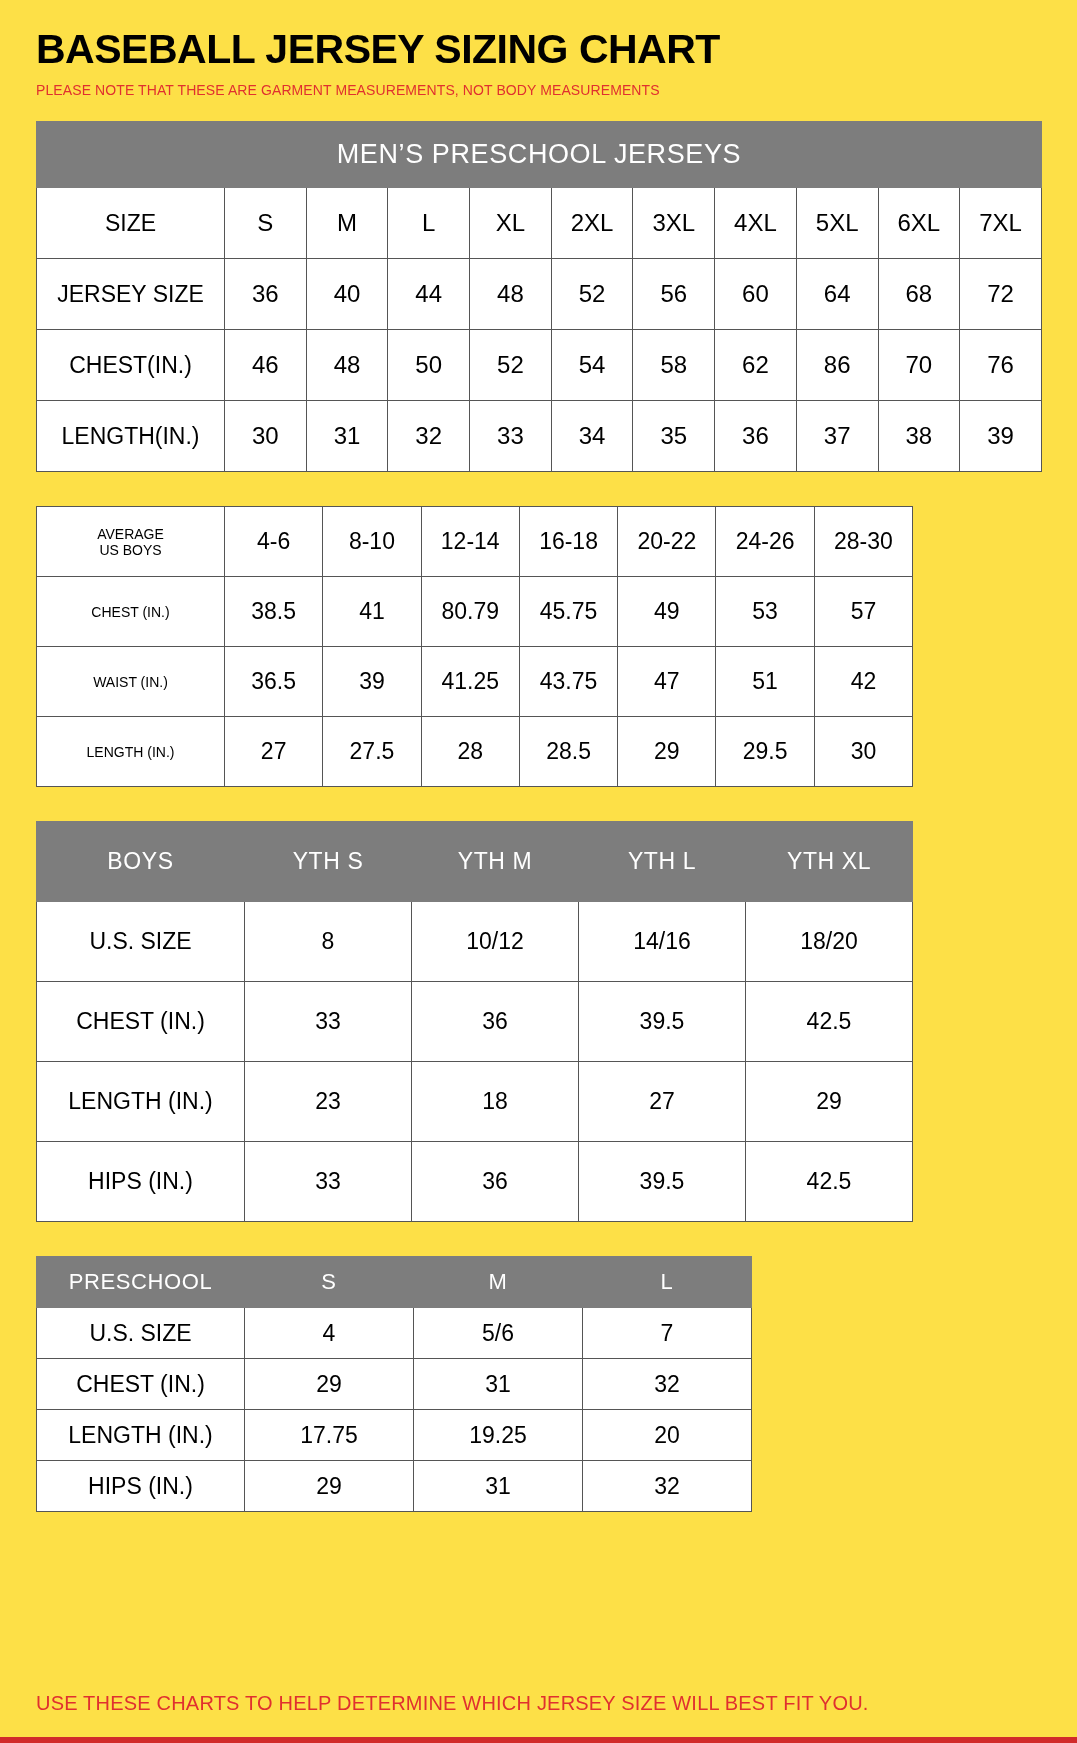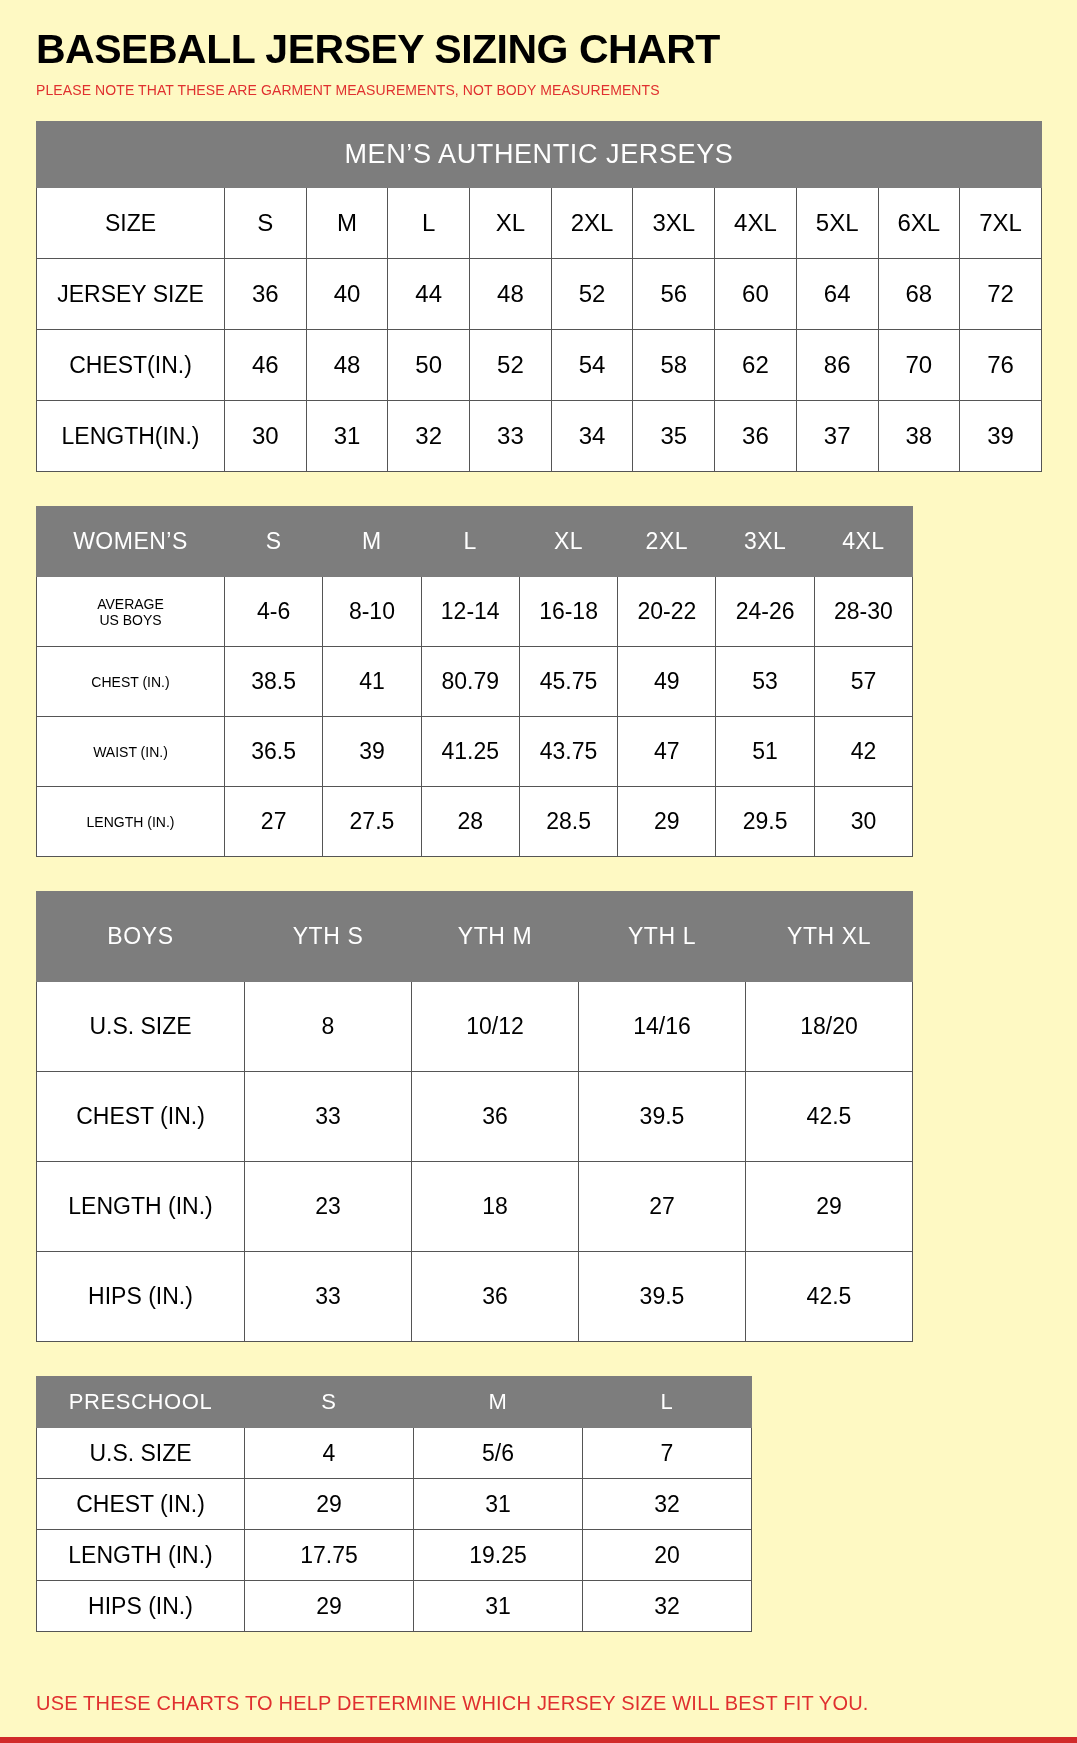--- a/index.html
+++ b/index.html
@@ -6,21 +6,21 @@
   html, body {
     margin: 0;
     padding: 0;
     background: #ffffff;
     font-family: "Liberation Sans", sans-serif;
   }
   .page {
     width: 1077px;
     height: 1743px;
     position: relative;
-    background: #fef9c3;
+    background: #fde047;
     padding: 24px 36px 0 36px;
     border-bottom: 6px solid #d12a2a;
   }
   .title {
     font-size: 41px;
     font-weight: bold;
     letter-spacing: -0.5px;
     color: #000000;
     margin: 4px 0 10px 0;
     line-height: 1.05;
@@ -60,21 +60,21 @@
   .tbl-men td { height: 71px; font-size: 24px; }
   .tbl-men td.rowlabel { font-size: 23px; }
   
   .tbl-women { width: 876px; margin-bottom: 34px; }
   .tbl-women td { height: 70px; font-size: 23px; }
   .tbl-women td.band { font-size: 23px; letter-spacing: 0.5px; }
   .tbl-women td.rowlabel { font-size: 14px; }
   .two-line { line-height: 1.15; }
   
   .tbl-boys { width: 876px; margin-bottom: 34px; }
-  .tbl-boys td { height: 90px; font-size: 23px; }
+  .tbl-boys td { height: 80px; font-size: 23px; }
   .tbl-boys td.band { font-size: 23px; letter-spacing: 0.6px; }
   
   .tbl-pre { width: 716px; margin-bottom: 30px; }
   .tbl-pre td { height: 51px; font-size: 23px; }
   .tbl-pre td.band { font-size: 22px; letter-spacing: 0.6px; }
   .footer-note {
     color: #e0302f;
     font-size: 20px;
     letter-spacing: 0.2px;
     position: absolute;
@@ -90,21 +90,21 @@
   <h1 class="title">BASEBALL JERSEY SIZING CHART</h1>
   <p class="note">PLEASE NOTE THAT THESE ARE GARMENT MEASUREMENTS, NOT BODY MEASUREMENTS</p>
 
   <table class="tbl-men">
     <colgroup>
       <col style="width:188px">
       <col span="10" style="width:81.7px">
     </colgroup>
     <tbody>
       <tr>
-        <td class="band hdr-band" colspan="11">MEN’S AUTHENTIC JERSEYS</td>
+        <td class="band hdr-band" colspan="11">MEN’S PRESCHOOL JERSEYS</td>
       </tr>
       <tr>
         <td class="rowlabel">SIZE</td>
         <td>S</td>
         <td>M</td>
         <td>L</td>
         <td>XL</td>
         <td>2XL</td>
         <td>3XL</td>
         <td>4XL</td>
@@ -154,30 +154,20 @@
     </tbody>
   </table>
 
   <table class="tbl-women">
     <colgroup>
       <col style="width:188px">
       <col span="7" style="width:98.3px">
     </colgroup>
     <tbody>
       <tr>
-        <td class="band">WOMEN’S</td>
-        <td class="band">S</td>
-        <td class="band">M</td>
-        <td class="band">L</td>
-        <td class="band">XL</td>
-        <td class="band">2XL</td>
-        <td class="band">3XL</td>
-        <td class="band">4XL</td>
-      </tr>
-      <tr>
         <td class="rowlabel two-line">
           <span>AVERAGE</span><br>
           <span>US BOYS</span>
         </td>
         <td>4-6</td>
         <td>8-10</td>
         <td>12-14</td>
         <td>16-18</td>
         <td>20-22</td>
         <td>24-26</td>

